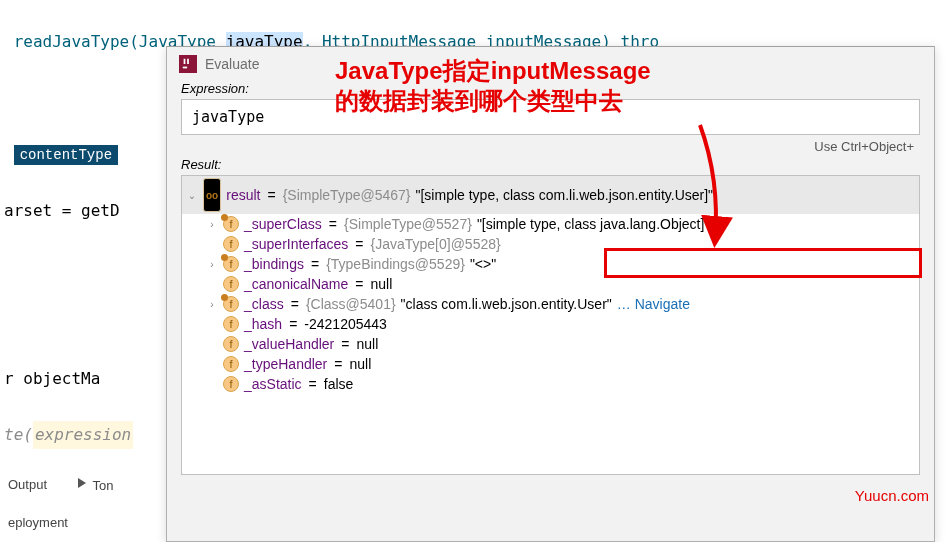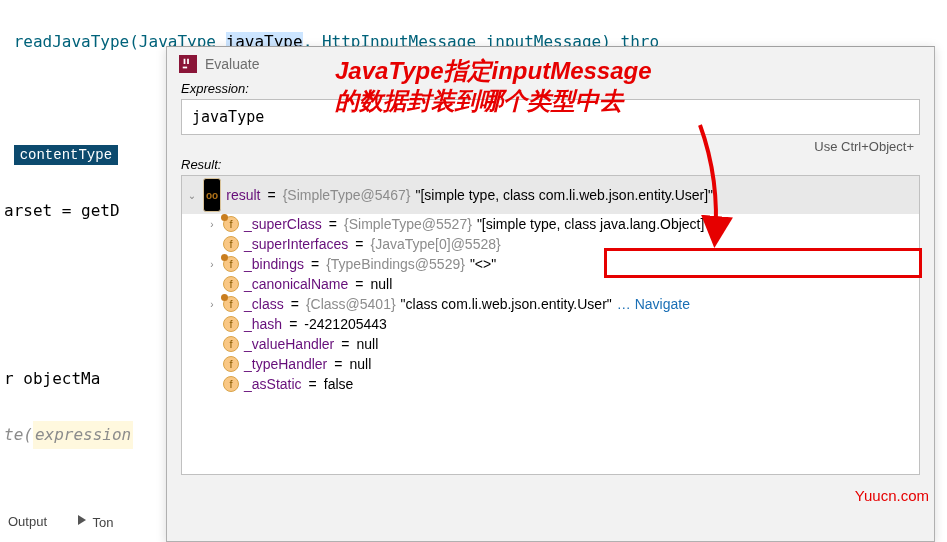--- a/index.html
+++ b/index.html
@@ -145,21 +145,20 @@
       position: absolute;
       top: 56px;
       left: 335px;
       color: #e60000;
       font-size: 24px;
       font-weight: bold;
       line-height: 30px;
       font-family: "Microsoft YaHei", "SimHei", sans-serif;
       z-index: 20;
       pointer-events: none;
-      font-style: italic;
     }
     .annotation-box {
       position: absolute;
       top: 248px;
       left: 604px;
       width: 318px;
       height: 30px;
       border: 3px solid #e60000;
       z-index: 20;
       pointer-events: none;
@@ -217,20 +216,23 @@
 
 <div class="bottom-bar">
   <div class="bottom-row">
     <span>Output</span>
     <span style="margin-left:20px;">
       <svg class="tool-icon" viewBox="0 0 14 14">
           <path fill="#555" d="M3 2 L11 7 L3 12 Z"></path>
         </svg>
       <span>Ton</span>
     </span>
+  </div>
+  <div class="bottom-row">
+    <span>eployment</span>
   </div>
 </div>
 
 <div class="evaluate-popup">
   <div class="popup-header">
     <div class="popup-icon">
       <svg viewBox="0 0 16 16" width="14" height="14">
           <rect width="16" height="16" fill="#8a1538"></rect>
           <rect x="2" y="11" width="5" height="2" fill="#fff"></rect>
           <rect x="3" y="2" width="2" height="6" fill="#fff"></rect>

